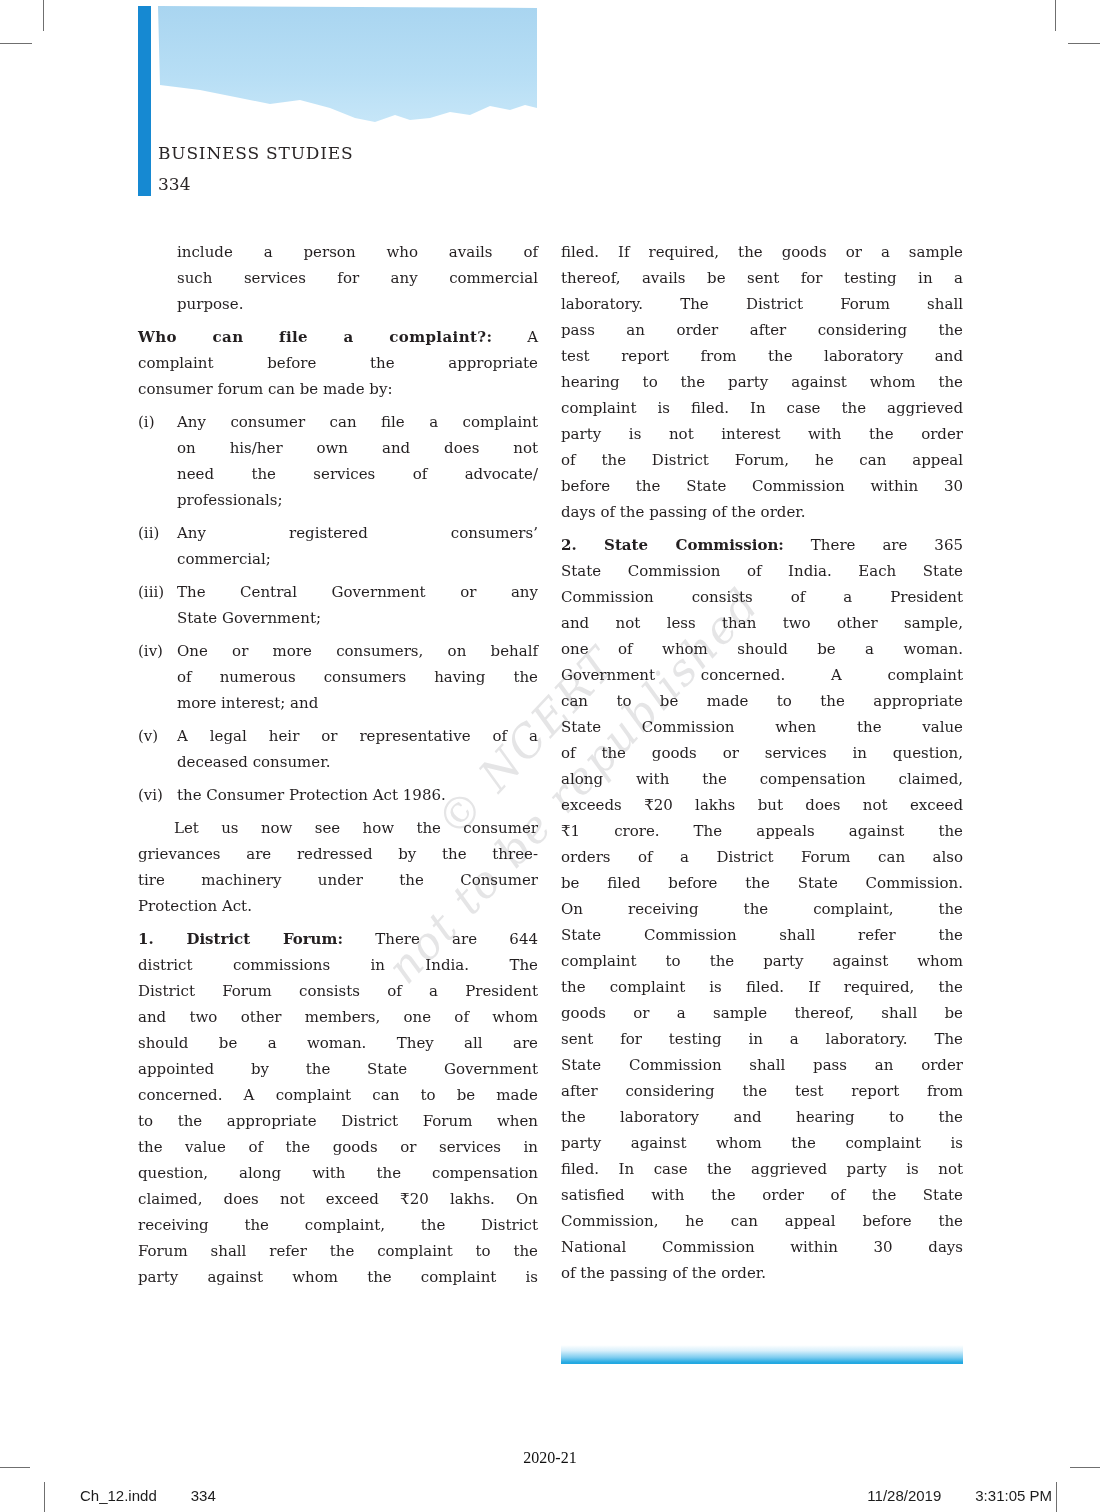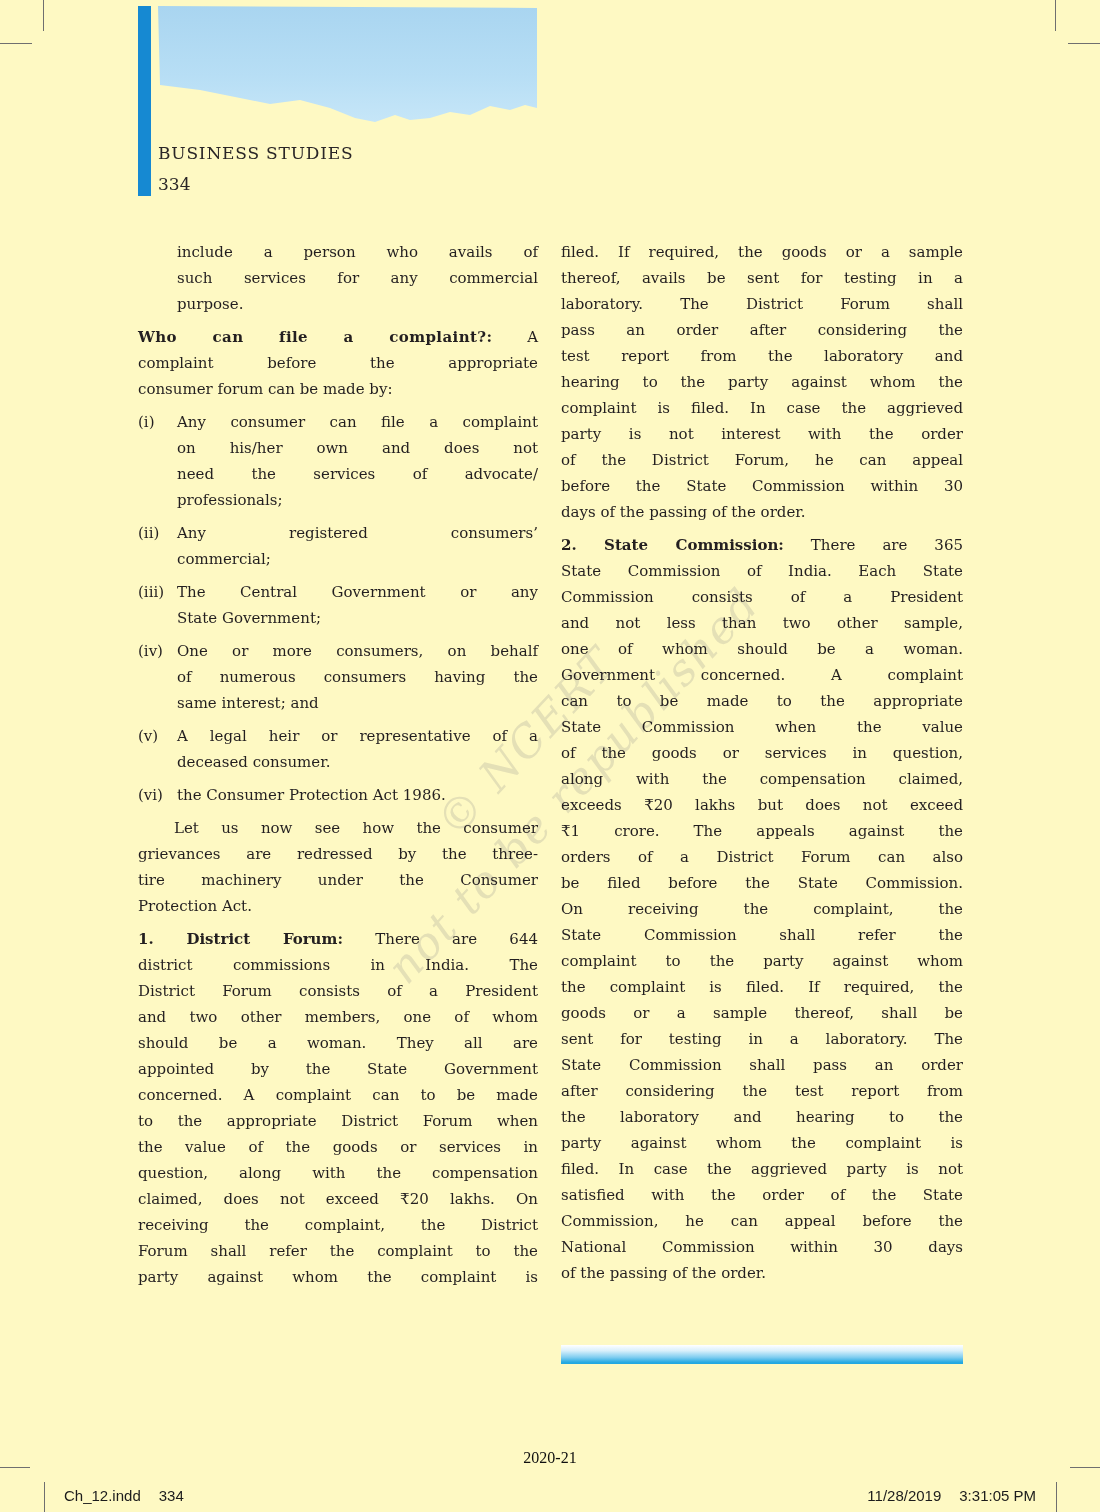--- a/index.html
+++ b/index.html
@@ -1,17 +1,17 @@
 <!DOCTYPE html>
 <html><head>
 <meta charset="utf-8">
 <style>
   html,body{margin:0;padding:0;background:#e9e9e9;}
   .page{
-    position:relative;width:1100px;height:1512px;background:#fef9c3;
+    position:relative;width:1100px;height:1512px;background:#ffffff;
     overflow:hidden;font-family:"DejaVu Serif", serif;color:#231f20;
   }
   
   .mark{position:absolute;background:#6f6f6f;}
   .mark.h{height:1px;}
   .mark.v{width:1px;}
   
   .accent-bar{position:absolute;left:138px;top:6px;width:13px;height:190px;background:#1689d2;}
   .torn-svg{position:absolute;left:152px;top:6px;}
   .hdr-title{position:absolute;left:158px;top:143px;font-size:17px;letter-spacing:0.8px;color:#2a2627;}
@@ -41,22 +41,22 @@
   .grad-band{
     position:absolute;left:561px;top:1345px;width:402px;height:19px;
     background:linear-gradient(180deg,#ffffff 0%,#d9f0fb 30%,#7fcdf0 65%,#29abe2 90%,#1ea6e0 100%);
   }
   
   .edition{position:absolute;left:0;right:0;top:1449px;text-align:center;
     font-family:Liberation Serif, serif;font-size:16px;color:#101010;}
   .slug{position:absolute;top:1487px;font-family:"Liberation Sans", sans-serif;
     font-size:15px;color:#1c1c1c;z-index:3;}
   .slug-left{left:64px;}
-  .slug-right{right:64px;}
-  .slug span{margin-right:18px;}
+  .slug-right{right:48px;}
+  .slug span{margin-right:18px;margin-left:16px;}
   .slug span:last-child{margin-right:0;}
 </style>
 </head>
 <body>
 
 <div class="page">
 
   <div class="mark v" style="left:43px;top:0;height:31px;"></div>
   <div class="mark h" style="left:0;top:43px;width:32px;"></div>
   <div class="mark v" style="left:1055px;top:0;height:31px;"></div>
@@ -111,21 +111,21 @@
       </div>
       <div class="block li">
         <span class="marker">(iii)</span>
         <div class="line just">The Central Government or any</div>
         <div class="line">State Government;</div>
       </div>
       <div class="block li">
         <span class="marker">(iv)</span>
         <div class="line just">One or more consumers, on behalf</div>
         <div class="line just">of numerous consumers having the</div>
-        <div class="line">same interest; and</div>
+        <div class="line">more interest; and</div>
       </div>
       <div class="block li">
         <span class="marker">(v)</span>
         <div class="line just">A legal heir or representative of a</div>
         <div class="line">deceased consumer.</div>
       </div>
       <div class="block li">
         <span class="marker">(vi)</span>
         <div class="line">the Consumer Protection Act 1986.</div>
       </div>

